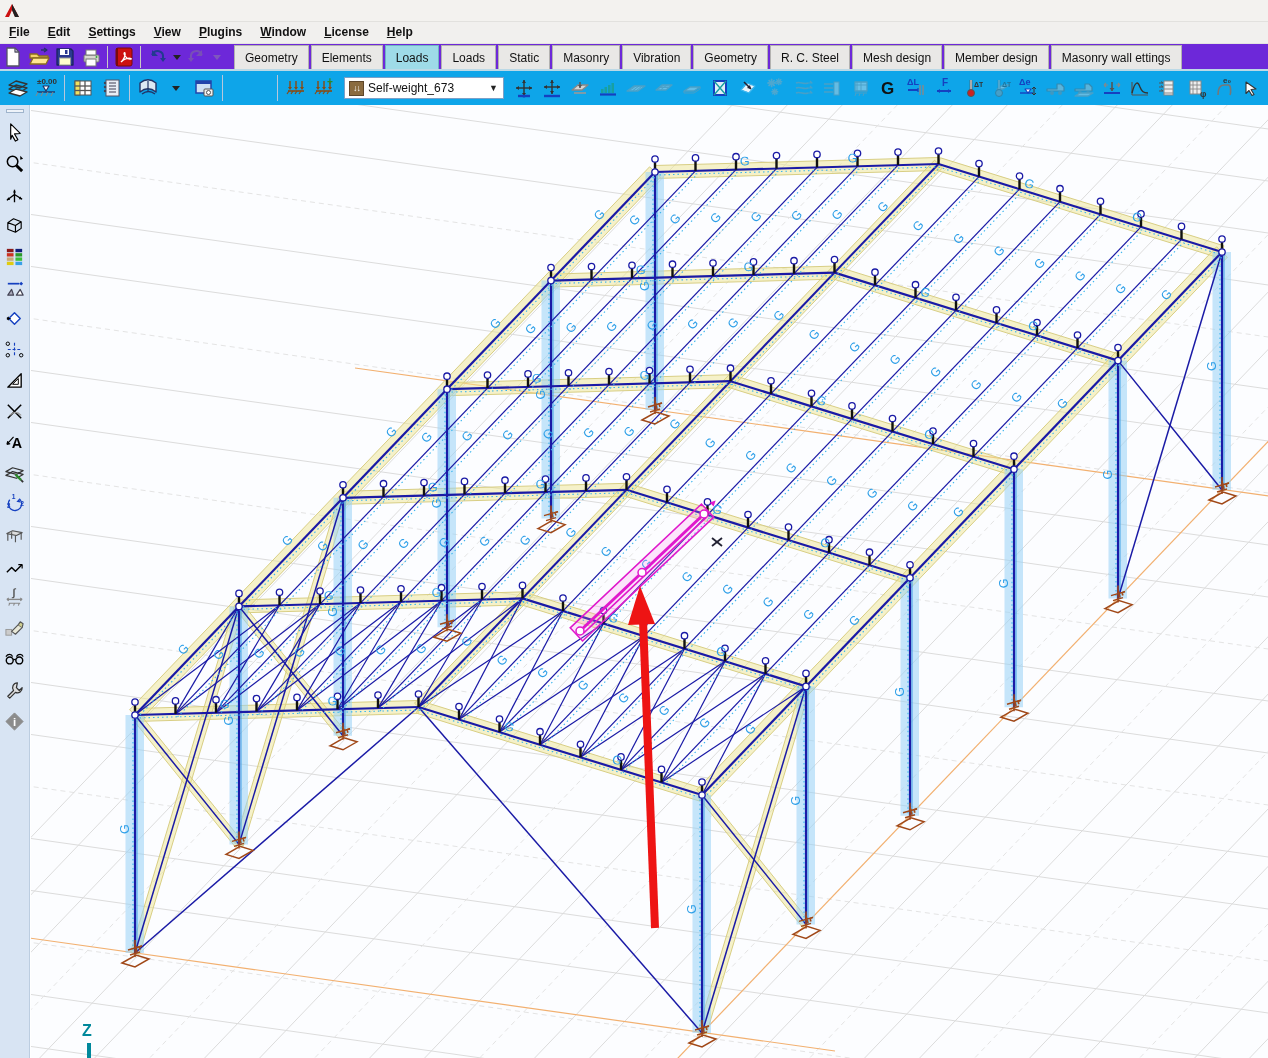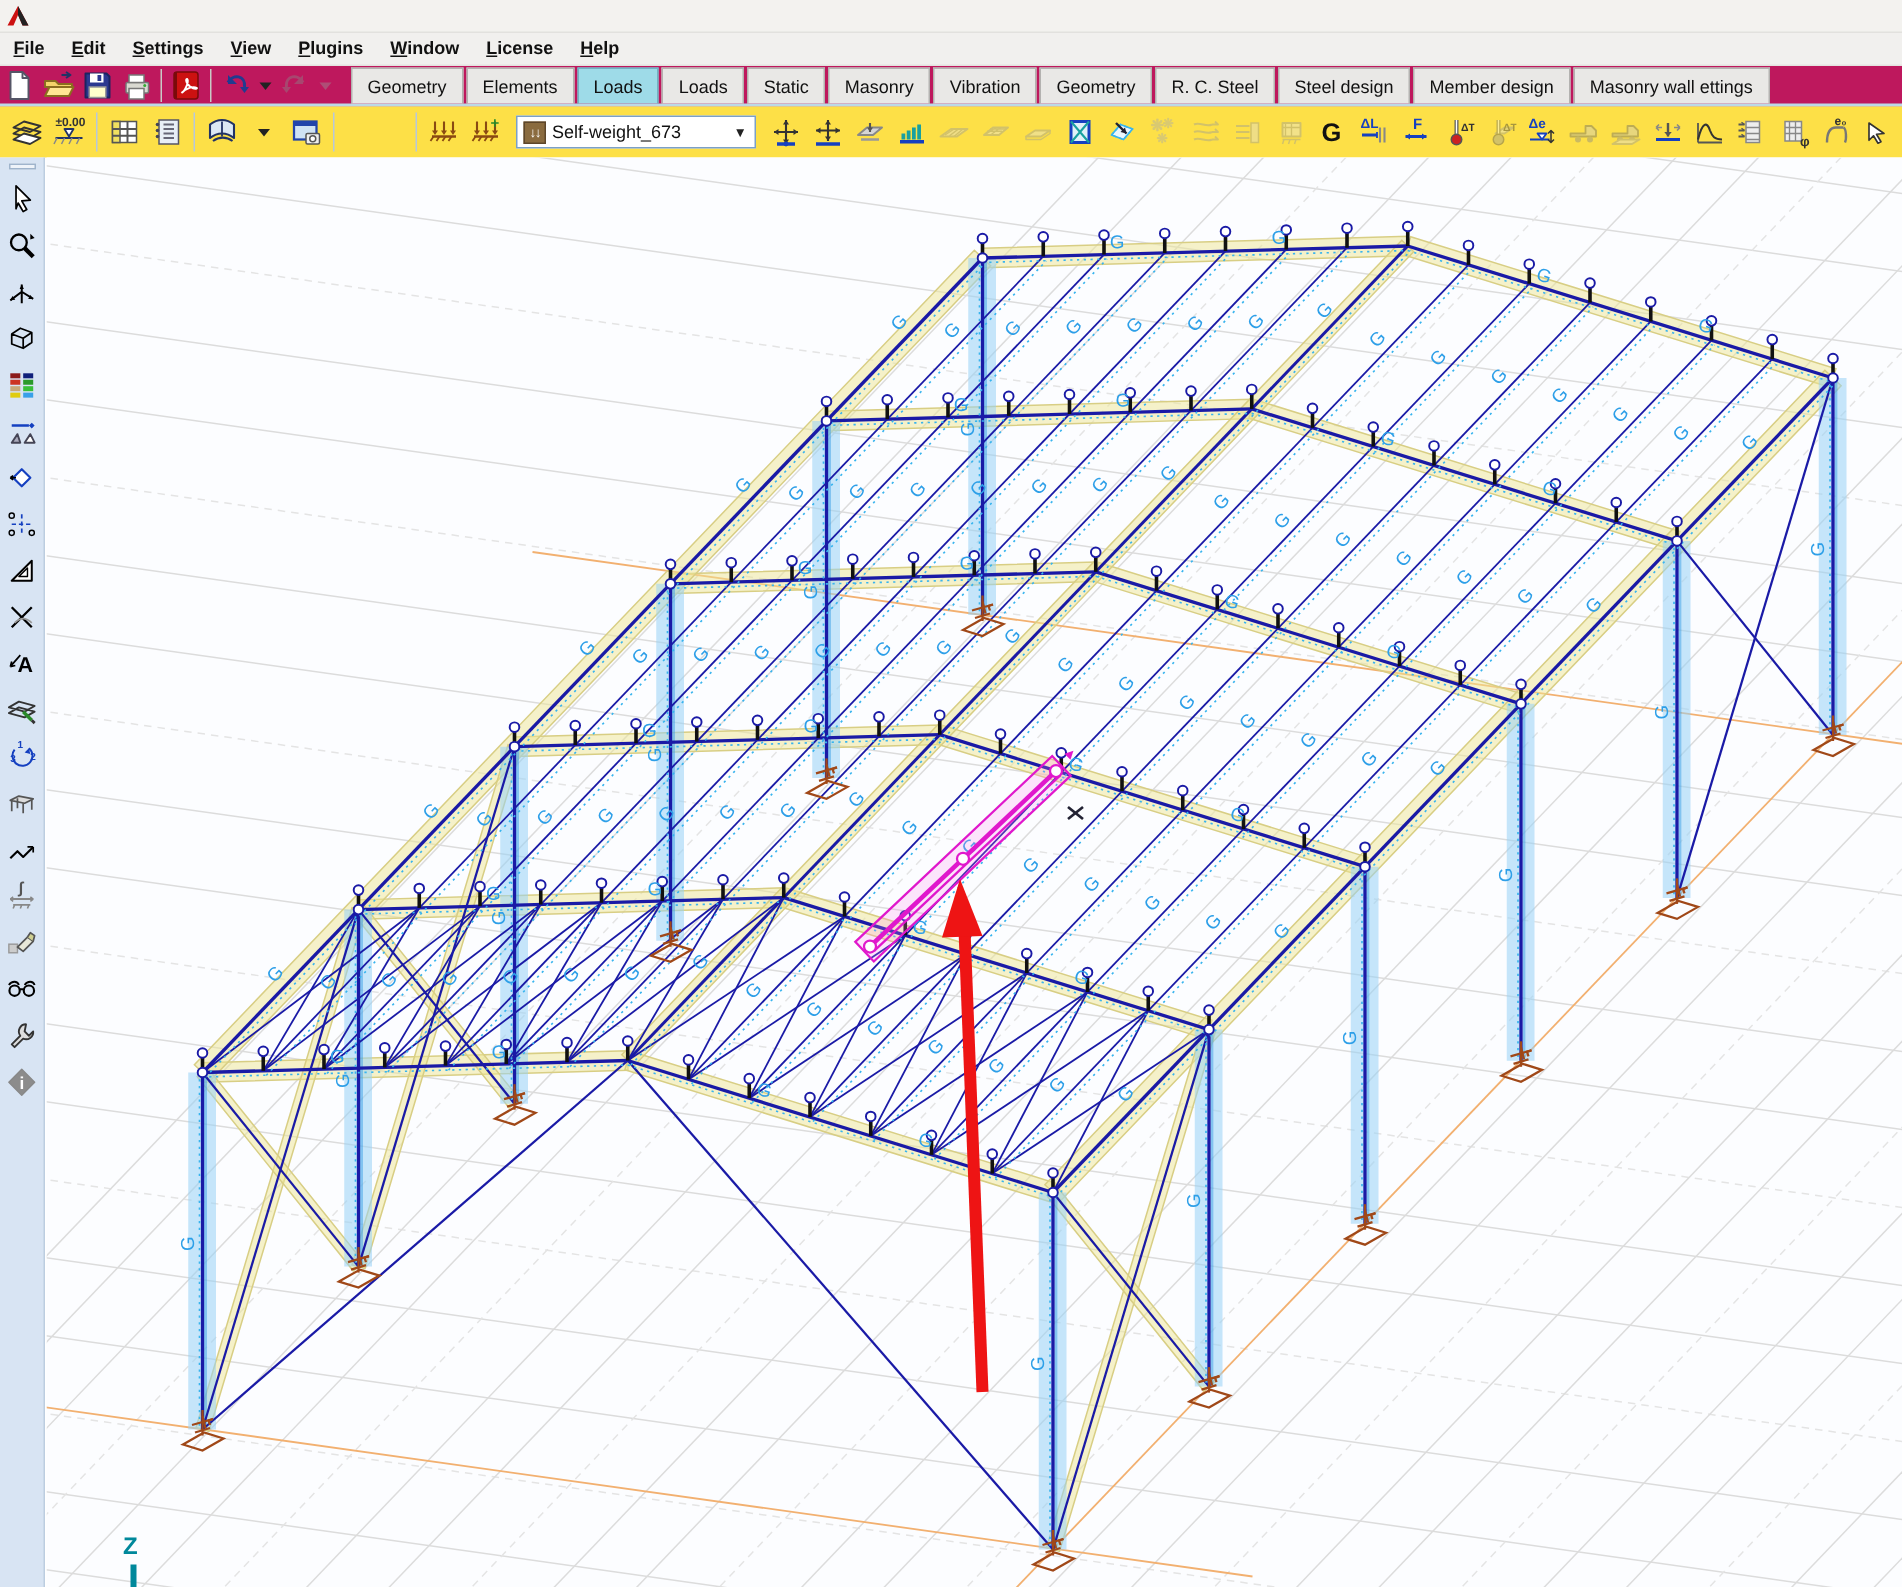--- a/index.html
+++ b/index.html
@@ -7,35 +7,35 @@
   *{box-sizing:border-box;}
   
   .titlebar{height:22px;background:#f3f2ef;display:flex;align-items:center;
     padding-left:4px;font-size:12px;color:#1a1a1a;border-bottom:1px solid #e2e1de;}
   .titlebar .logo{width:16px;height:14px;margin-right:6px;flex:0 0 auto;}
   .menubar{height:22px;background:#f1f0ee;display:flex;align-items:stretch;
     font-size:12px;color:#111;border-bottom:1px solid #e4e3e0;}
   .menubar .mi{padding:3px 9px 0 9px;cursor:default;font-weight:bold;}
   .menubar .mi u{text-decoration:underline;}
   
-  .row1{height:27px;background:#be185d;display:flex;align-items:center;
+  .row1{height:27px;background:#6d28d9;display:flex;align-items:center;
     border-bottom:2px solid #bcd9e6;}
   .tbtn{width:26px;height:24px;display:flex;align-items:center;justify-content:center;
     border:1px solid transparent;border-radius:2px;}
   .sep{width:1px;height:22px;background:#c9c8c5;margin:0 3px;}
   .sep2{width:1px;height:26px;background:#b7c7dc;margin:0 4px;}
   .ddbtn{width:14px;height:24px;display:flex;align-items:center;justify-content:center;}
   .disabled{opacity:.42;filter:grayscale(1);}
   .tabs{display:flex;align-items:flex-end;height:100%;margin-left:10px;}
   .tab{font-size:12px;color:#111;background:#e9e8e6;border:1px solid #b3b2b0;
     border-bottom:none;padding:4px 10px 4px 10px;margin-right:2px;height:24px;
     display:flex;align-items:center;white-space:nowrap;cursor:default;}
   .tab.active{background:#9edbe8;border-color:#6fb4c4;}
   
-  .row2{height:34px;background:#fde047;display:flex;align-items:center;padding-left:4px;}
+  .row2{height:34px;background:#0ea5e9;display:flex;align-items:center;padding-left:4px;}
   .row2 .tbtn{width:28px;height:28px;}
   .combo{height:22px;width:160px;background:#fff;border:1px solid #7ba0c8;
     display:flex;align-items:center;font-size:12px;color:#111;margin:0 6px;padding:0 2px;}
   .combo .cicon{width:15px;height:15px;background:#8a6b3f;border:1px solid #5d462a;
     margin:0 4px 0 2px;display:flex;align-items:center;justify-content:center;
     color:#fff;font-size:9px;font-weight:bold;letter-spacing:-1px;flex:0 0 auto;}
   .combo .cval{flex:1;white-space:nowrap;overflow:hidden;}
   .combo .carr{flex:0 0 auto;font-size:9px;color:#222;padding-right:3px;}
   .spacer40{width:46px;}
   
@@ -161,21 +161,21 @@
   <span class="tabs" id="tabs">
       <span class="tab">Geometry</span>
       <span class="tab">Elements</span>
       <span class="tab active">Loads</span>
       <span class="tab">Loads</span>
       <span class="tab">Static</span>
       <span class="tab">Masonry</span>
       <span class="tab">Vibration</span>
       <span class="tab">Geometry</span>
       <span class="tab">R. C. Steel</span>
-      <span class="tab">Steel design</span>
+      <span class="tab">Mesh design</span>
       <span class="tab">Member design</span>
       <span class="tab">Masonry wall ettings</span>
     </span>
 </div>
 
 <div class="row2">
   <span id="loads-left" style="display:flex;align-items:center;">
       <span class="tbtn">
         <span style="display:flex">
           <svg viewBox="0 0 22 22" width="22" height="22">

